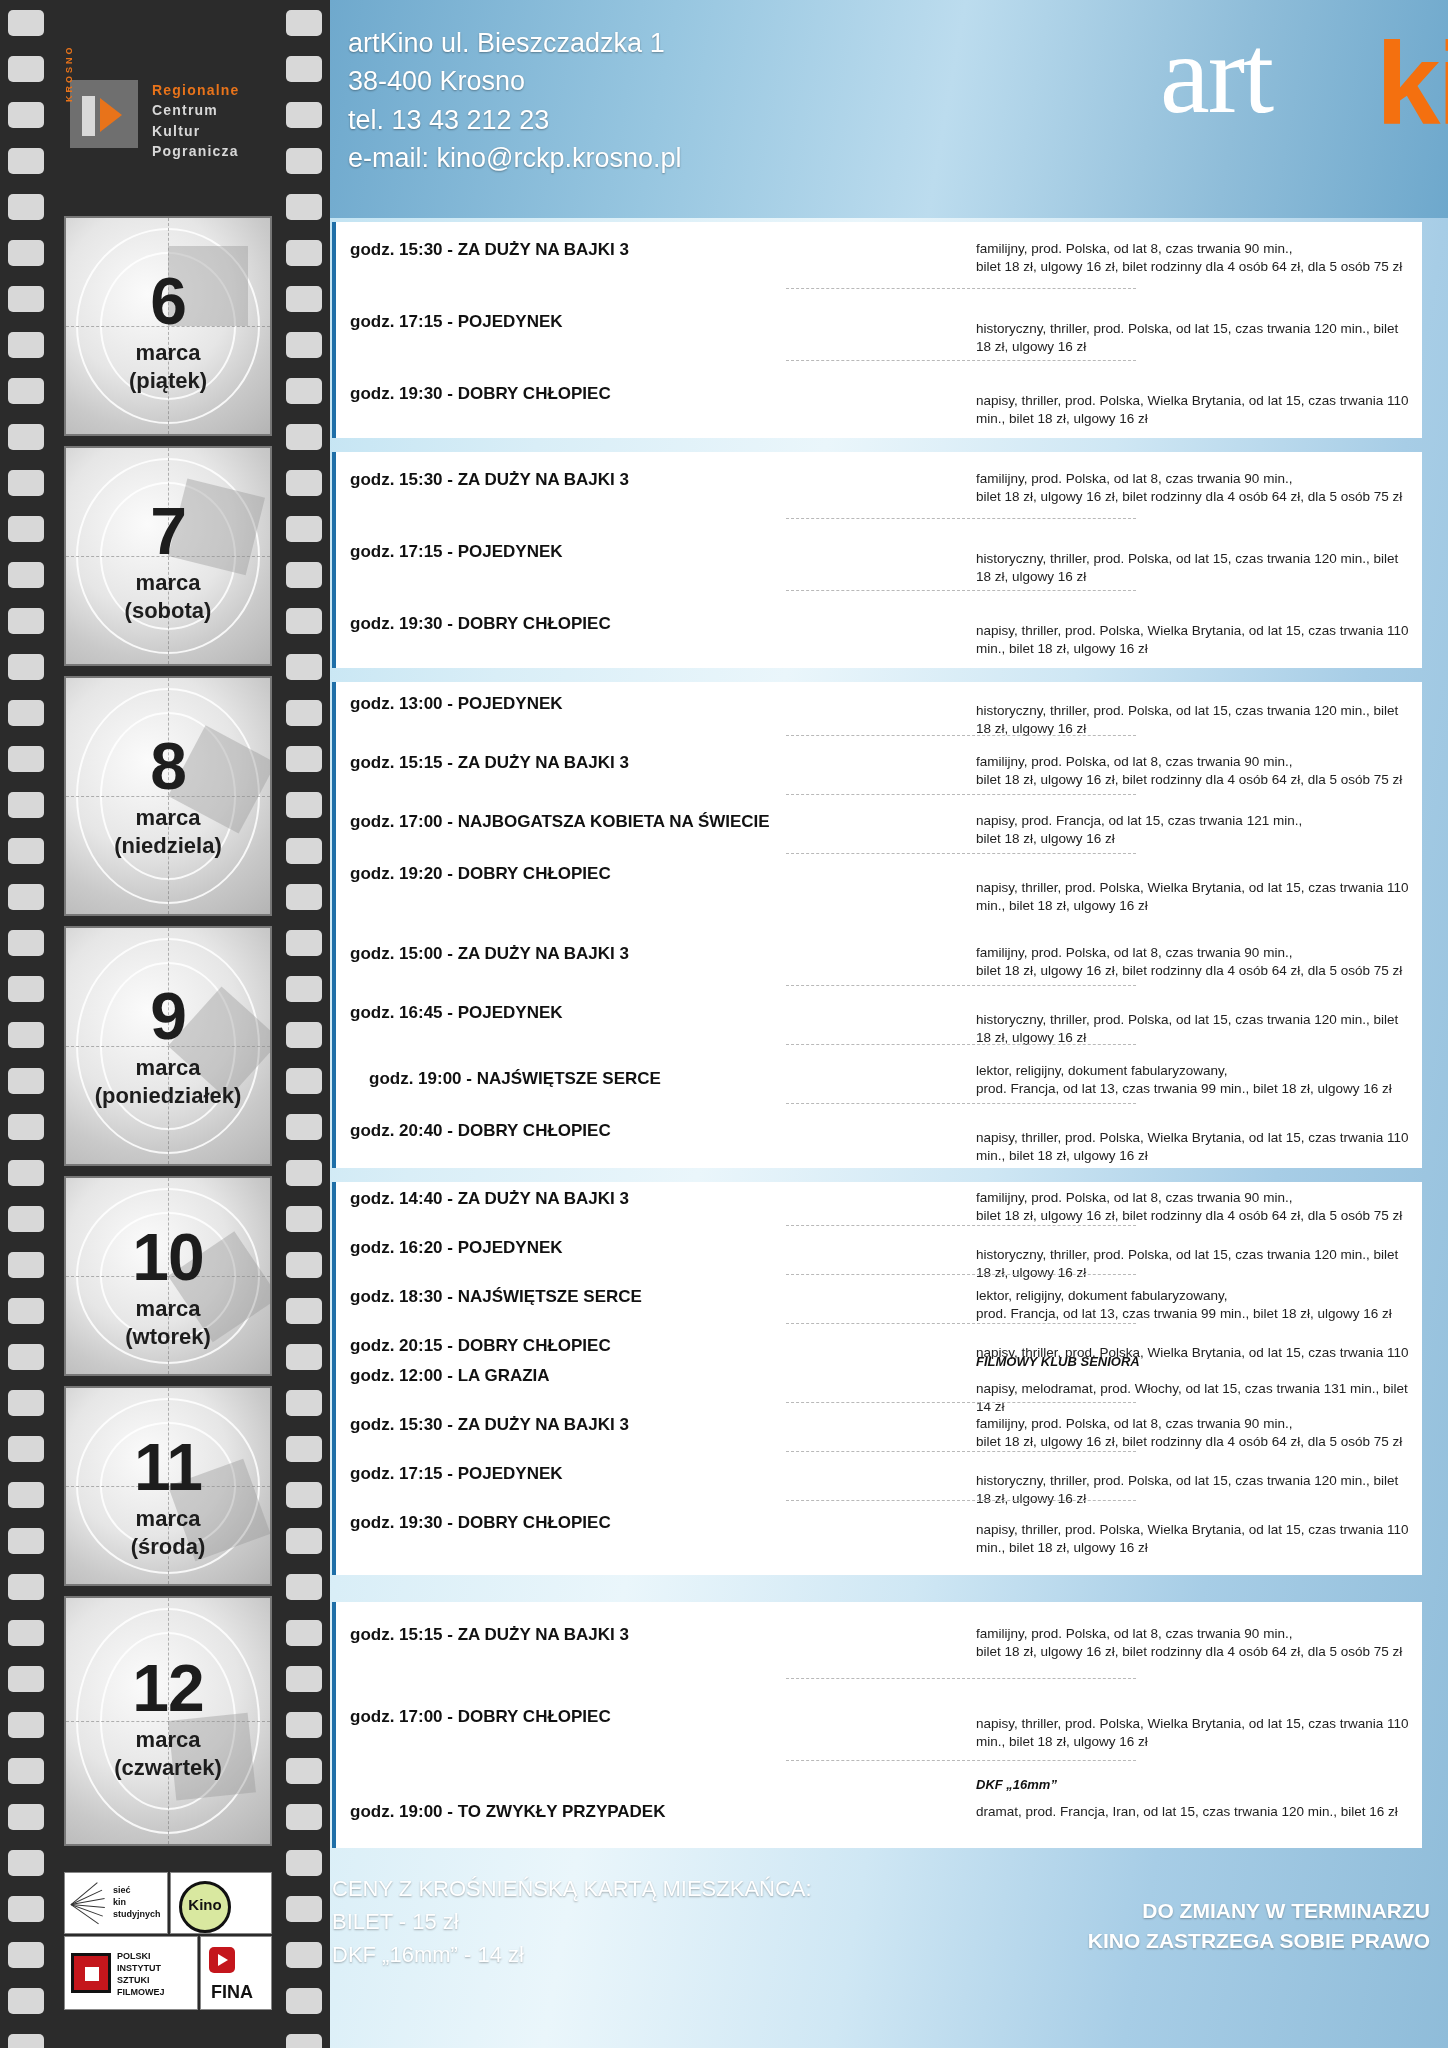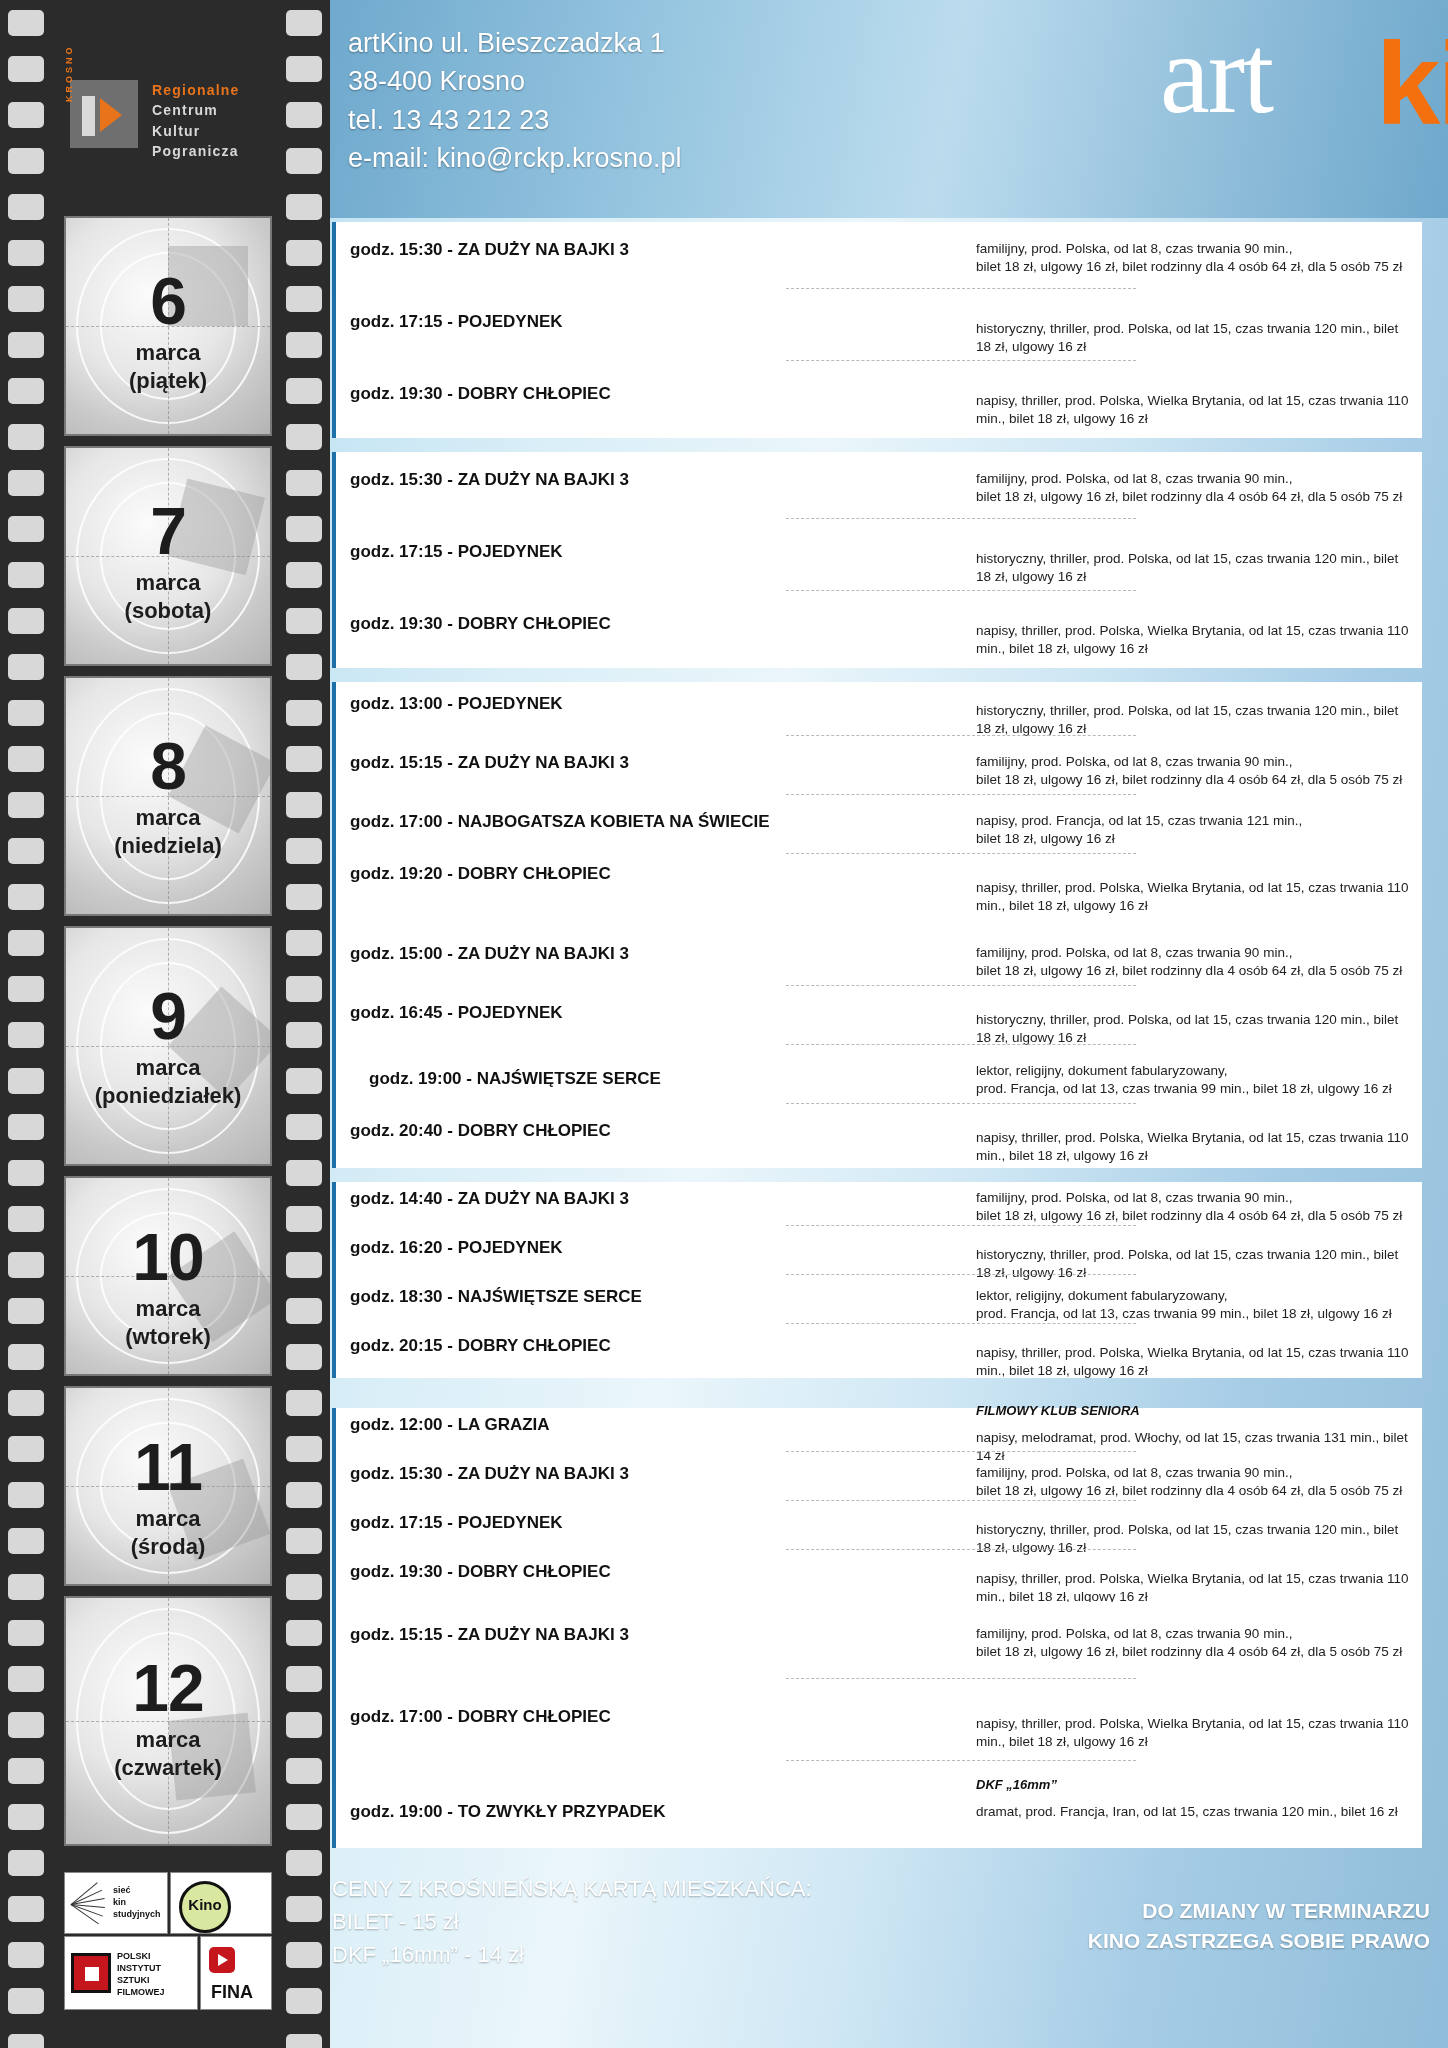--- a/index.html
+++ b/index.html
@@ -637,21 +637,21 @@
       <div class="day-cell" style="top:1386px; height:200px;">
         <div class="ring r1"></div>
         <div class="ring r2"></div>
         <div class="cross-h"></div>
         <div class="cross-v"></div>
         <div class="wedge" style="transform:rotate(-20deg);"></div>
         <div class="day-num" style="top:46px;">11</div>
         <div class="day-month" style="top:118px;">marca</div>
         <div class="day-dow" style="top:146px;">(środa)</div>
       </div>
-      <div class="prog-block" style="top:1408px; height:216px;">
+      <div class="prog-block" style="top:1359px; height:216px;">
         <div class="screening">
           <div class="scr-title" style="top:6.5px;">godz. 12:00 - LA GRAZIA</div>
           <div class="scr-tag" style="left:640px; top:-5.5px;">FILMOWY KLUB SENIORA</div>
           <div class="scr-desc" style="left:640px; top:20.5px; width:440px;">
             <div>napisy, melodramat, prod. Włochy, od lat 15, czas trwania 131 min., bilet 14 zł</div>
           </div>
           <div class="scr-sep" style="left:450px; width:350px; top:43px;"></div>
         </div>
         <div class="screening">
           <div class="scr-title" style="top:55.5px;">godz. 15:30 - ZA DUŻY NA BAJKI 3</div>

